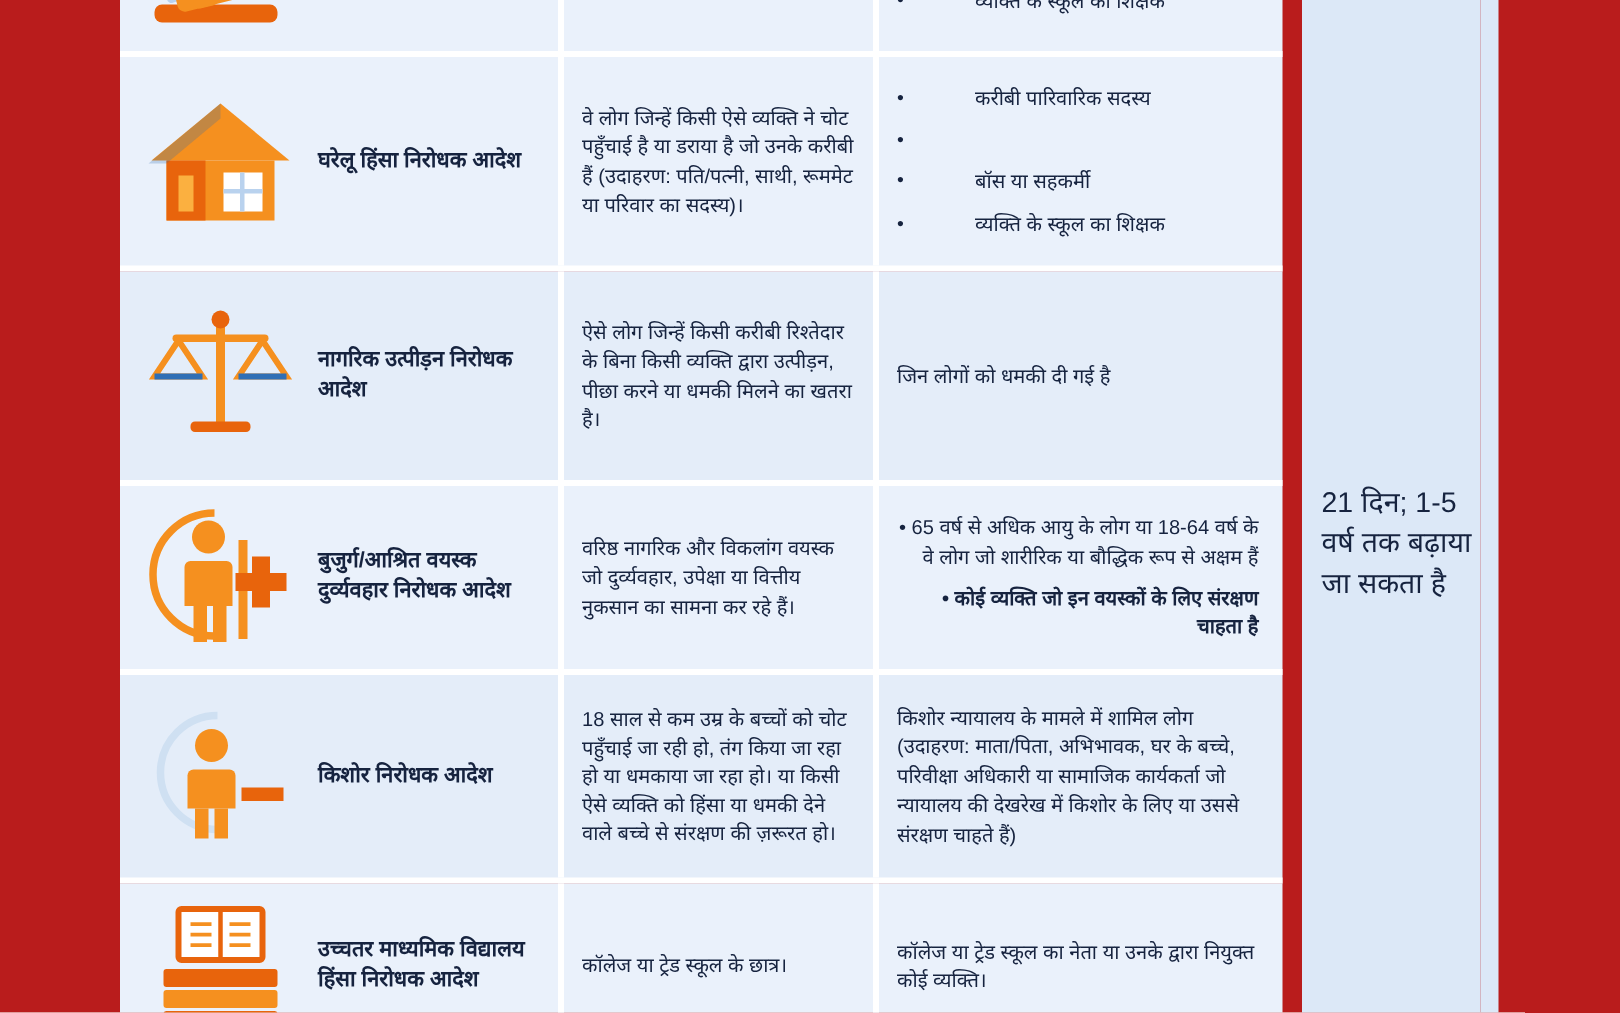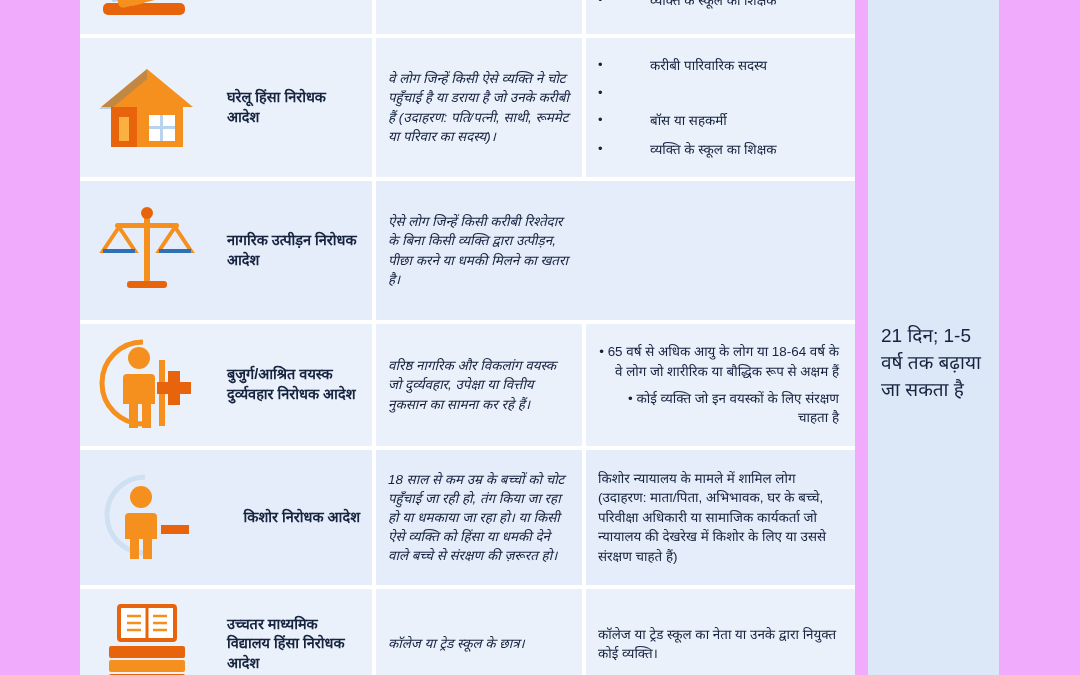--- a/index.html
+++ b/index.html
@@ -11,21 +11,21 @@
     width: 1080px;
     height: 675px;
     overflow: hidden;
     font-family: "Liberation Sans", sans-serif;
     color: #1b2a4a;
   }
   .page {
     position: relative;
     width: 1080px;
     height: 675px;
-    background: #f0abfc;
+    background: #b91c1c;
   }
   
   .table-wrap {
     position: absolute;
     left: 80px;
     top: -32px;
     width: 775px;
   }
   .row {
     display: flex;
@@ -37,22 +37,21 @@
   .cell {
     box-sizing: border-box;
     padding: 10px 12px;
     border-right: 4px solid #ffffff;
   }
   .cell:last-child { border-right: none; }
   .c-icon {
     width: 296px;
     display: flex;
     align-items: center;
-    gap: 25px;
-    justify-content: space-between;
+    gap: 10px;
   }
   .c-icon .icon-box {
     width: 110px;
     min-width: 110px;
     height: 96px;
     display: flex;
     align-items: center;
     justify-content: center;
   }
   .c-icon .order-name {
@@ -61,21 +60,20 @@
     line-height: 1.35;
     color: #16233f;
   }
   .c-desc {
     width: 210px;
     font-size: 13.4px;
     line-height: 1.42;
     color: #16233f;
     display: flex;
     align-items: center;
-    font-style: italic;
   }
   .c-who {
     width: 265px;
     font-size: 13.4px;
     line-height: 1.45;
     color: #16233f;
     display: flex;
     align-items: center;
   }
   .c-who ul {
@@ -95,21 +93,21 @@
     font-size: 13px;
     line-height: 1.4;
   }
   .c-who ul li .btxt { padding-left: 30px; }
   .bullet-para p {
     margin: 0 0 8px 0;
     text-indent: -8px;
     padding-left: 8px;
     text-align: right;
   }
-  .bullet-para p:last-child { margin-bottom: 0; }
+  .bullet-para p:last-child { margin-bottom: 0; font-weight: bold; }
 
   
   .duration-col {
     position: absolute;
     left: 868px;
     top: -32px;
     width: 119px;
     background: #dce8f7;
   }
   .duration-cellwrap {
@@ -215,20 +213,21 @@
             <path d="M6 46 L22 22 L38 46 Z" fill="none" stroke="#f5901f" stroke-width="4"></path>
             <path d="M6 46 L38 46" stroke="#2f6fb5" stroke-width="4"></path>
             <path d="M62 46 L78 22 L94 46 Z" fill="none" stroke="#f5901f" stroke-width="4"></path>
             <path d="M62 46 L94 46" stroke="#2f6fb5" stroke-width="4"></path>
             <circle cx="50" cy="8" r="6" fill="#e8640c"></circle>
           </svg>
         </div>
         <div class="order-name">नागरिक उत्पीड़न निरोधक आदेश</div>
       </div>
       <div class="cell c-desc">ऐसे लोग जिन्हें किसी करीबी रिश्तेदार के बिना किसी व्यक्ति द्वारा उत्पीड़न, पीछा करने या धमकी मिलने का खतरा है।</div>
+      <div class="cell c-who">जिन लोगों को धमकी दी गई है</div>
     </div>
 
     <div class="row light" style="height:122px;">
       <div class="cell c-icon">
         <div class="icon-box">
           <svg width="100" height="98" viewBox="0 0 100 98">
             <path d="M46 6 A40 40 0 1 0 46 88" fill="none" stroke="#f5901f" stroke-width="5"></path>
             <circle cx="42" cy="22" r="11" fill="#f5901f"></circle>
             <path d="M30 38 h24 a4 4 0 0 1 4 4 v26 h-32 v-26 a4 4 0 0 1 4 -4 z" fill="#f5901f"></path>
             <rect x="32" y="68" width="9" height="24" fill="#f5901f"></rect>

